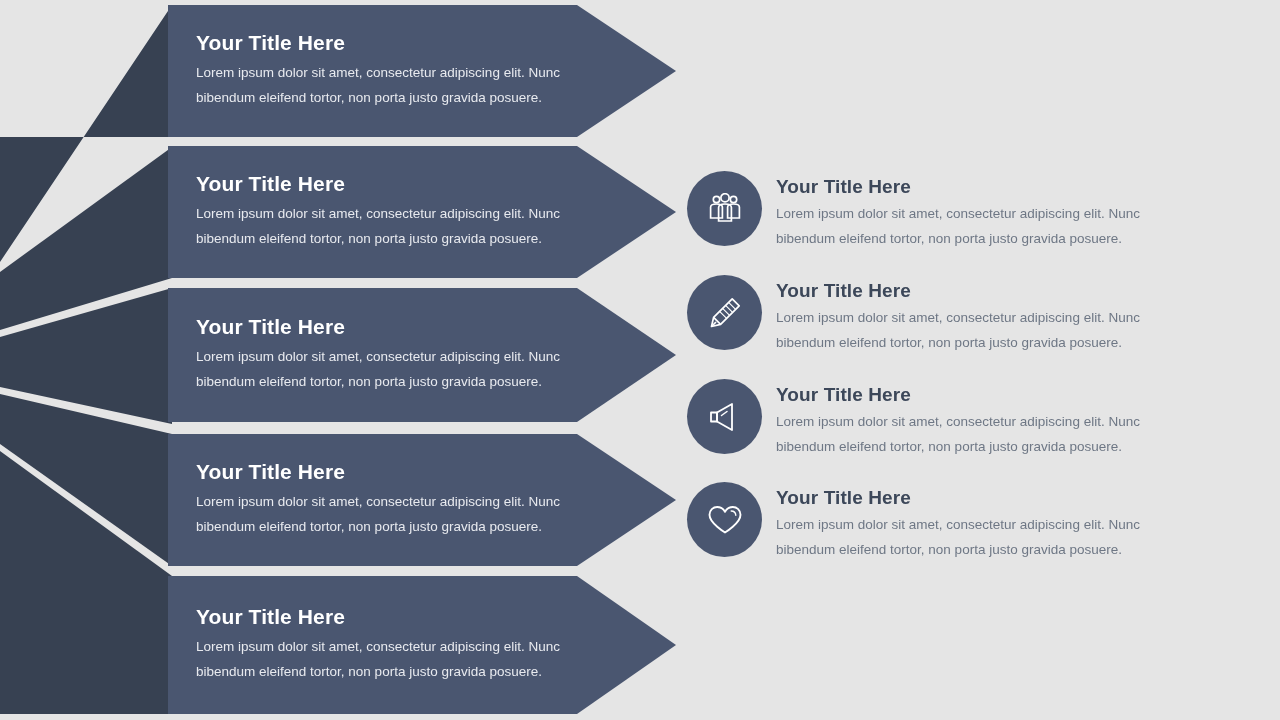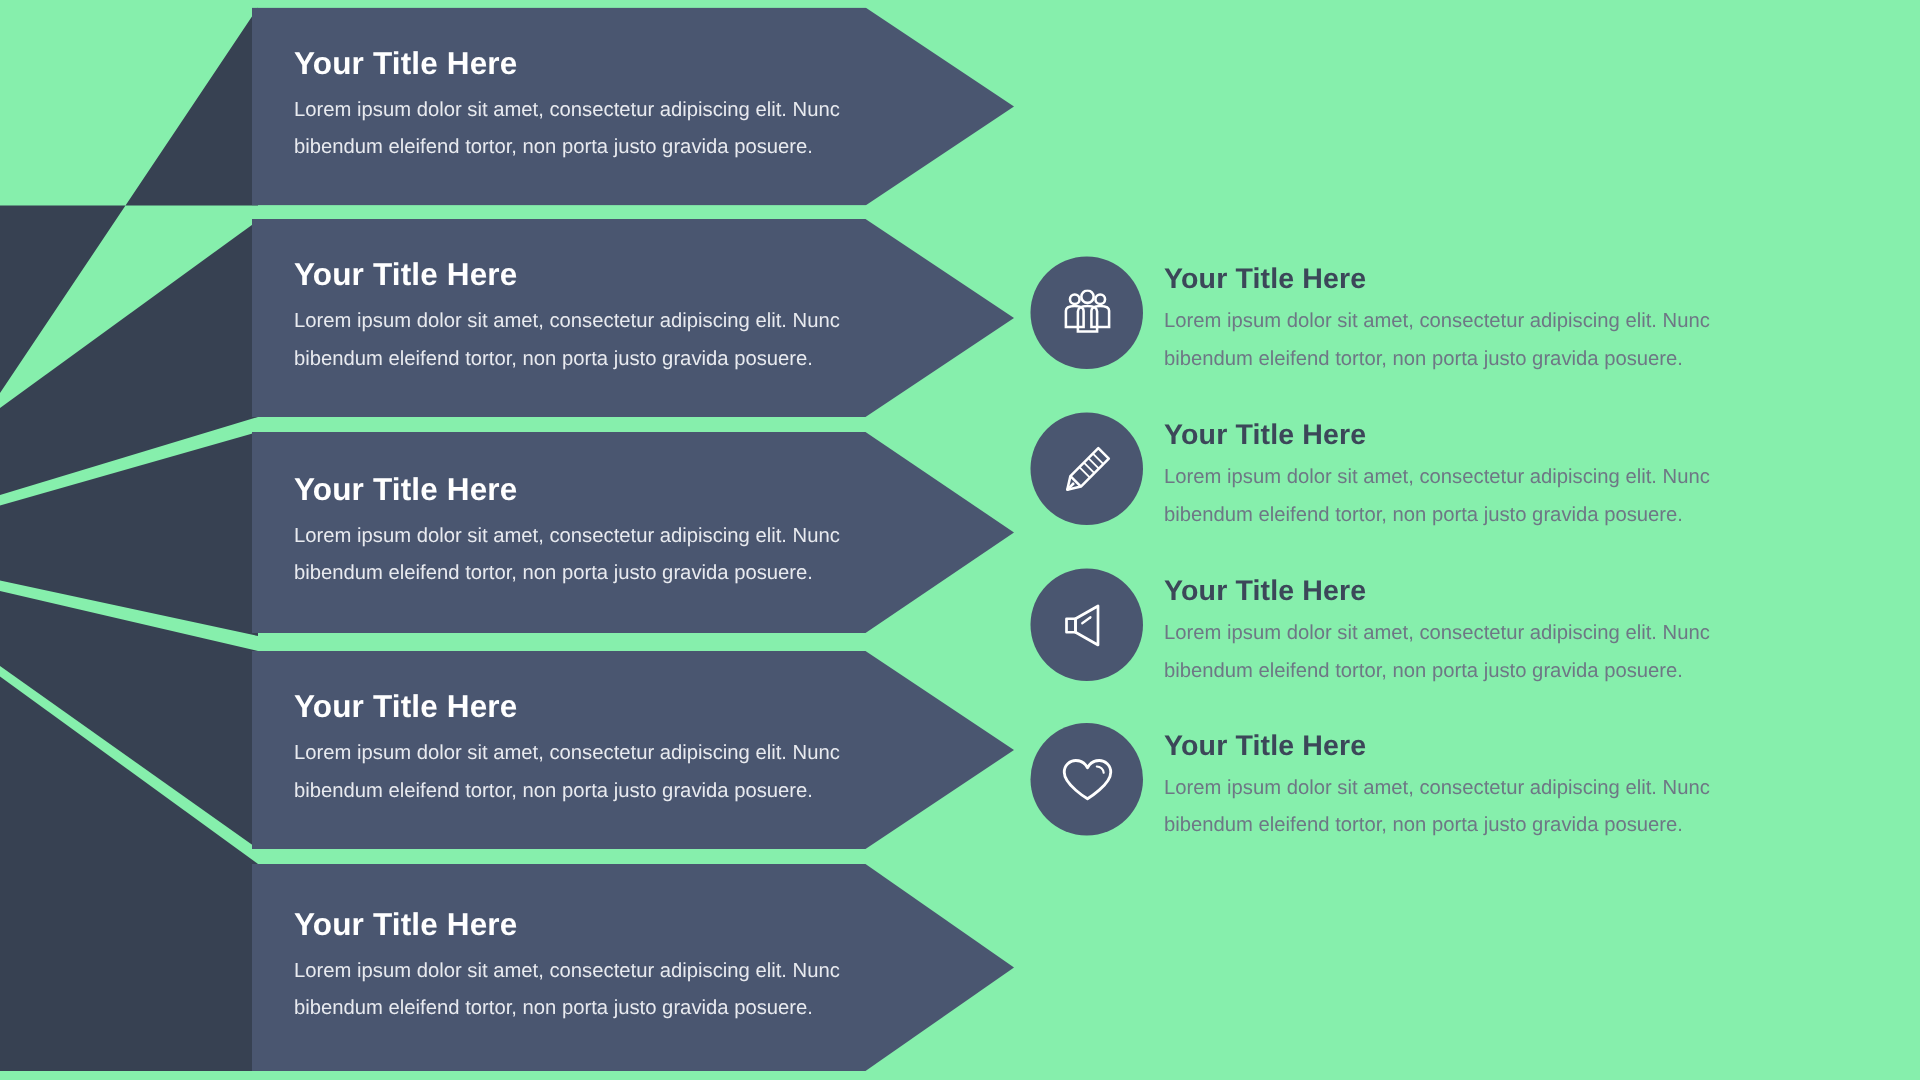--- a/index.html
+++ b/index.html
@@ -14,21 +14,21 @@
     font-family: "Liberation Sans", sans-serif;
     position: relative;
   }
 
   #slide {
     position: absolute;
     left: 0;
     top: 0;
     width: 1280px;
     height: 720px;
-    background: #86efac;
+    background: #e5e5e5;
   }
 
   
   #tails-layer {
     position: absolute;
     left: 0;
     top: 0;
     width: 1280px;
     height: 720px;
     pointer-events: none;

